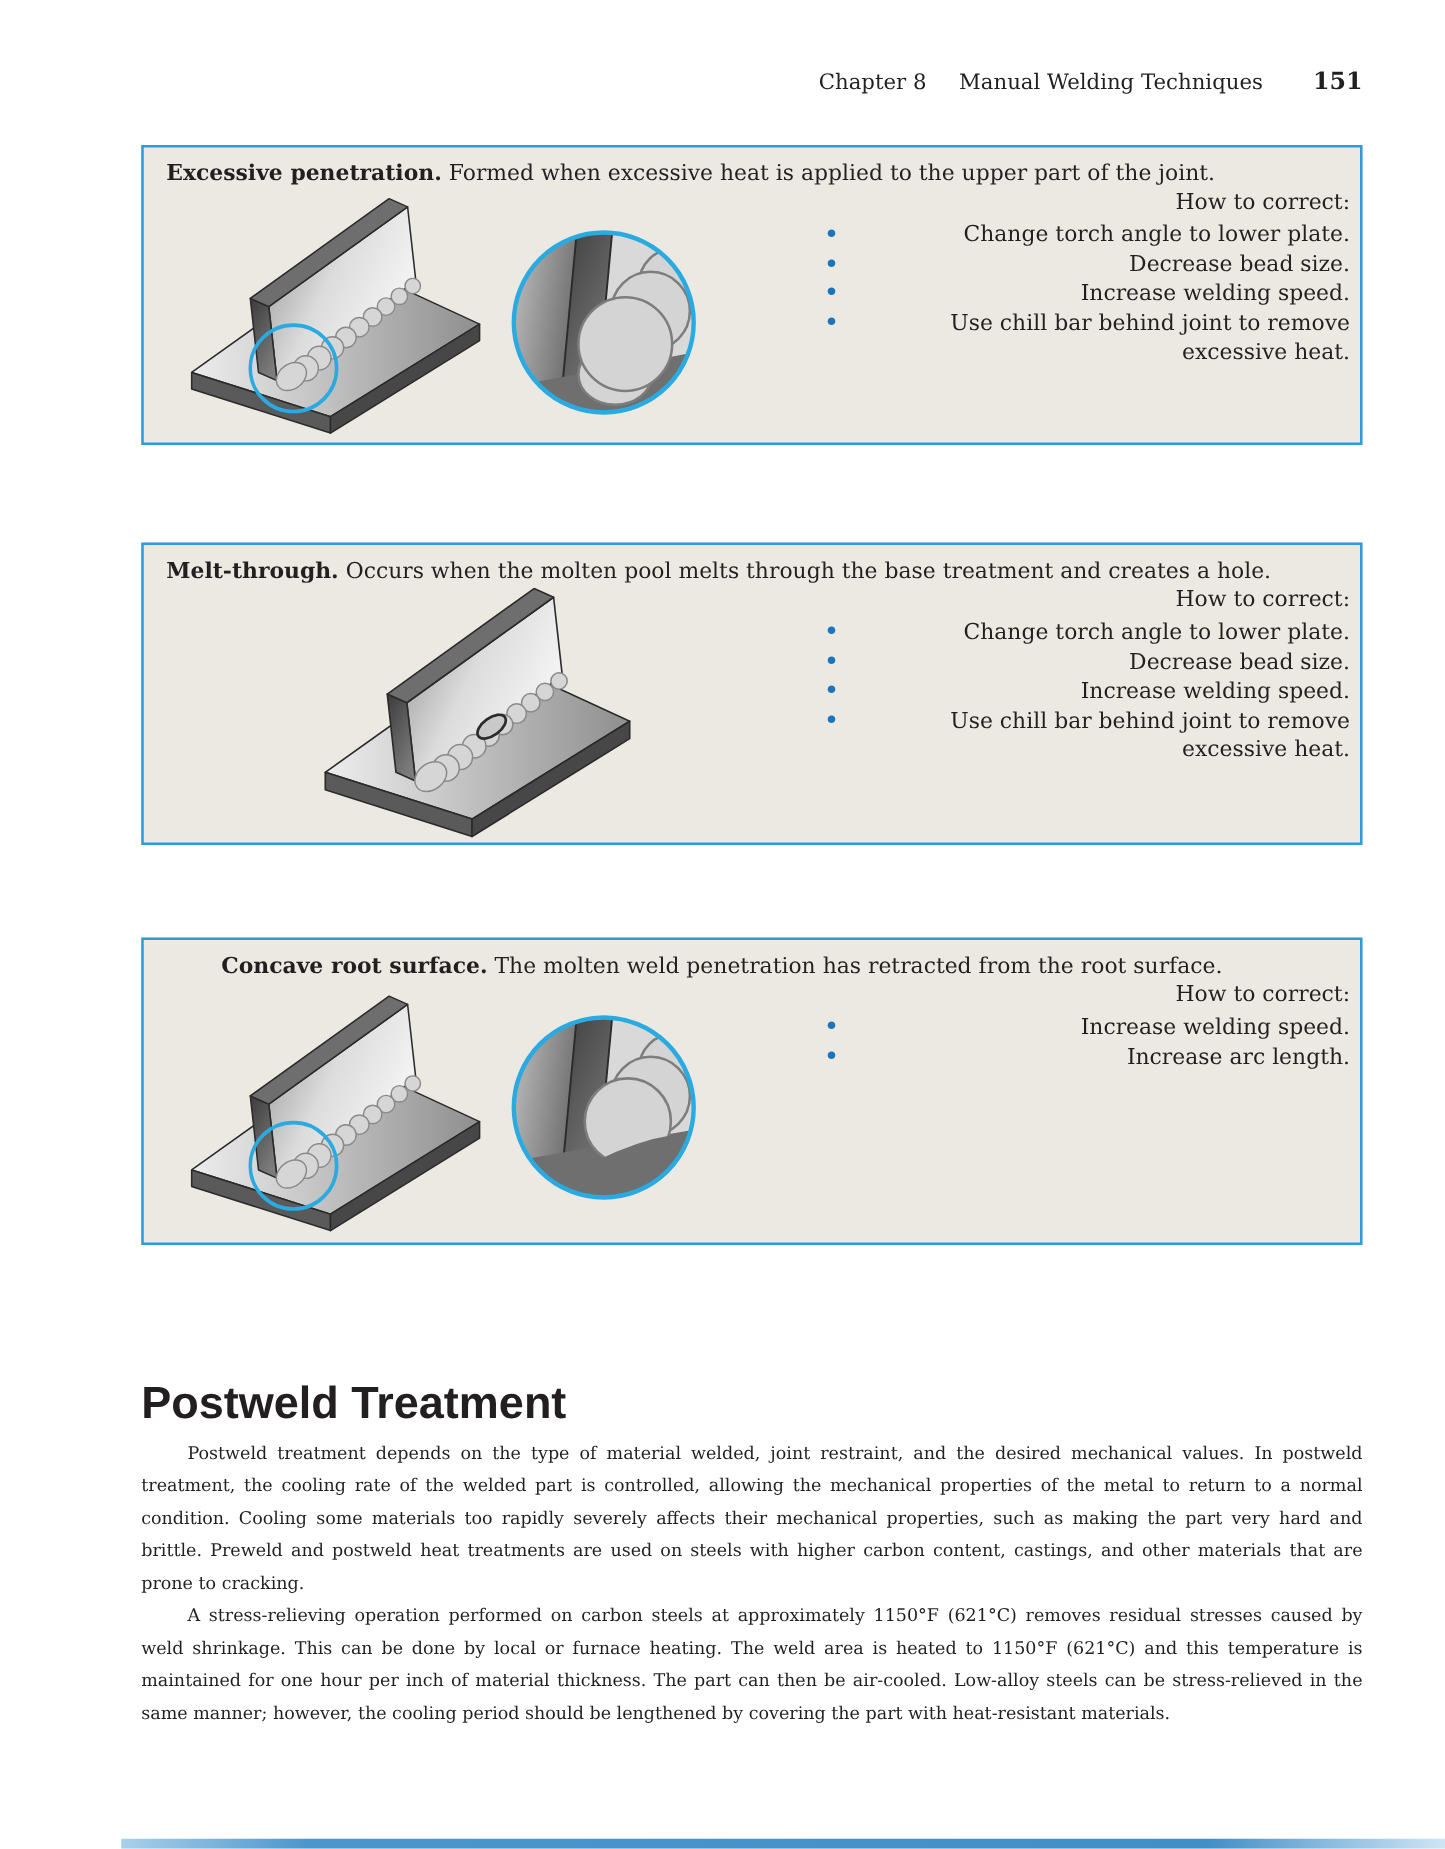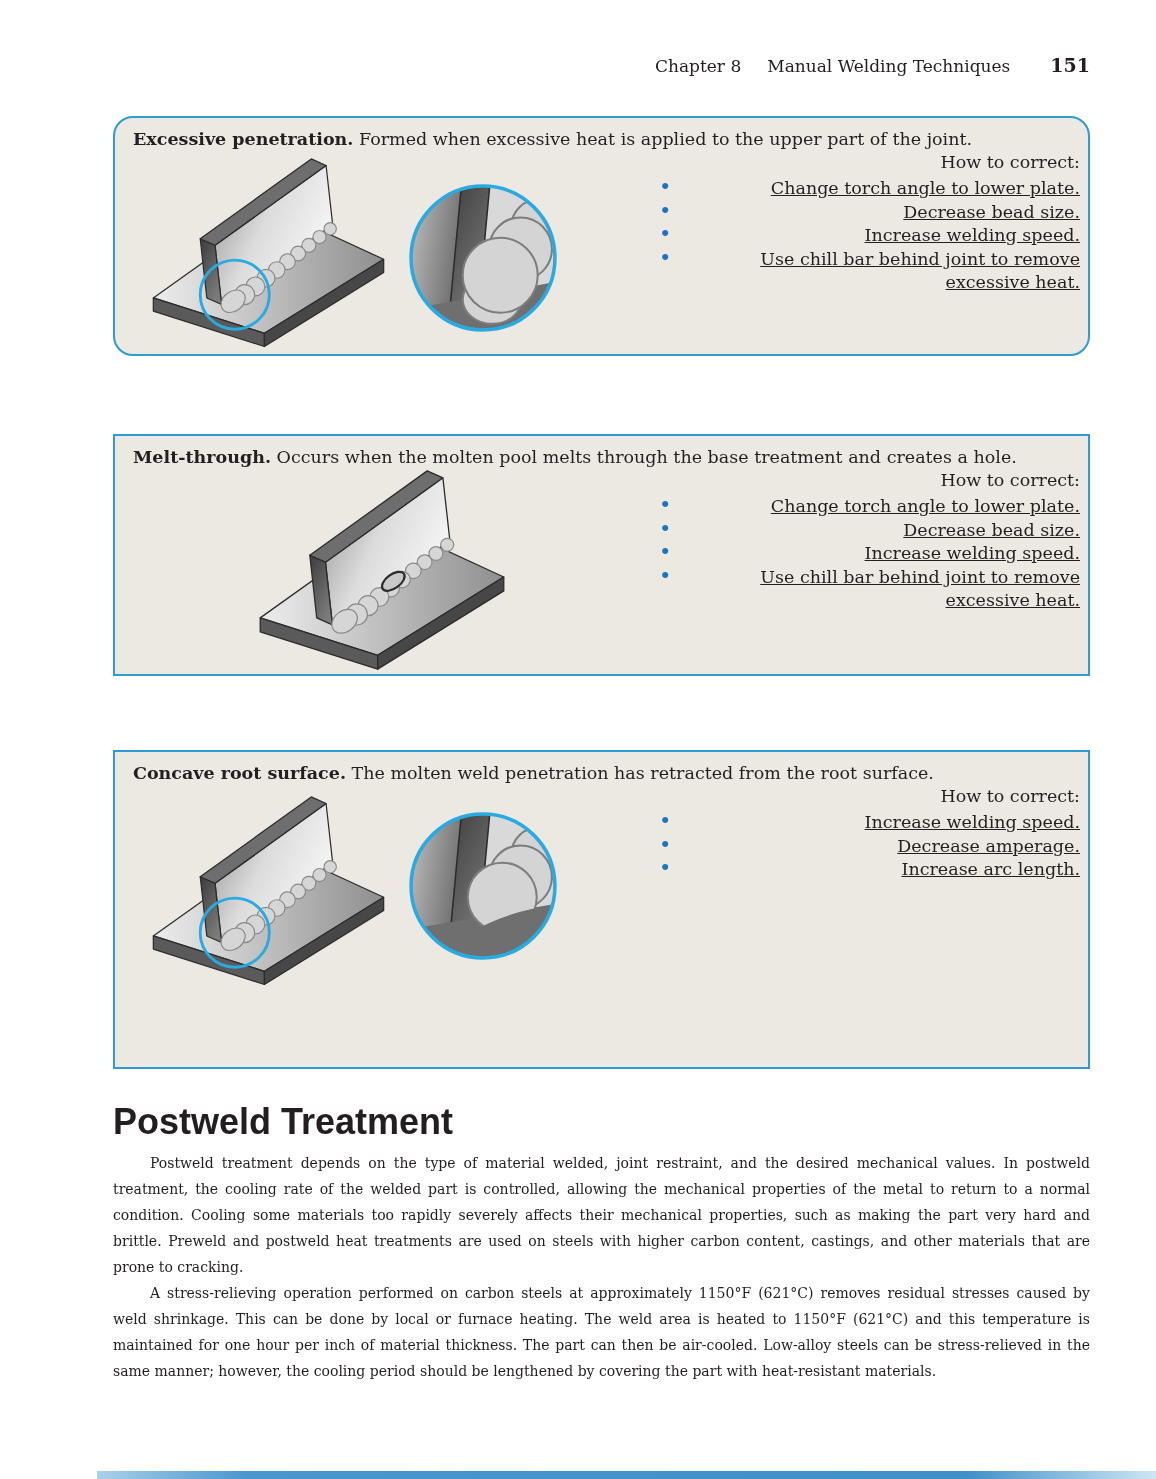--- a/index.html
+++ b/index.html
@@ -17,39 +17,39 @@
   }
   .page-header .chapter { margin-right:26px; }
   .page-header .book-title { margin-right:40px; }
   .page-header .page-num { font-weight:bold; font-size:19px; }
 
   .defect-box {
     position:absolute; left:113px; width:977px;
     background:#ece8e2;
     border:2px solid #2e9bd5;
   }
-  #box-1 { top:116px; height:240px;border-radius:20px; }
+  #box-1 { top:116px; height:240px; }
   #box-2 { top:434px; height:242px; }
-  #box-3 { top:750px; height:319px; }
+  #box-3 { top:750px; height:246px;padding-left:44px; }
 
   .box-caption {
     padding:10px 18px 0 18px;
     font-size:17.5px; line-height:23px;
   }
   .term { font-weight:bold; }
 
   .correct-col {
     position:absolute; left:540px; top:32px; width:425px;
     font-size:17.5px;
     text-align:right;
   }
   .correct-label { line-height:25px; margin-bottom:2px; }
   ul.corrections { list-style:none; }
   ul.corrections li {
-    position:relative; padding-left:39px; line-height:23.5px;text-decoration:underline;
+    position:relative; padding-left:39px; line-height:23.5px;
   }
   ul.corrections li::before {
     content:"\2022";
     position:absolute; left:4px; top:-1px;
     color:#1c75bb; font-size:21px;
   }
 
   .scene { position:absolute; }
   #box-1 .tjoint  { left:26px;  top:40px; }
   #box-2 .tjoint  { left:132px; top:34px; }
@@ -203,21 +203,20 @@
 
 <div class="defect-box" id="box-3">
   <div class="box-caption">
     <span class="term">Concave root surface.</span>
     <span>The molten weld penetration has retracted from the root surface.</span>
   </div>
   <div class="correct-col">
     <div class="correct-label">How to correct:</div>
     <ul class="corrections">
       <li>Increase welding speed.</li>
-      <li>Decrease amperage.</li>
       <li>Increase arc length.</li>
     </ul>
   </div>
   <svg class="scene tjoint" width="255" height="196" viewBox="0 0 310 238">
     <g stroke="#2b2b2b" stroke-width="1.5" stroke-linejoin="round">
       <polygon points="15,170 165,63 295,123 150,213" fill="url(#gBase)"></polygon>
       <polygon points="15,170 150,213 150,229 15,186" fill="#5a5a5a"></polygon>
       <polygon points="150,213 295,123 295,139 150,229" fill="#474747"></polygon>
       <polygon points="98,178 233,81 225,9 90,106" fill="url(#gPlate)"></polygon>
       <polygon points="98,178 80,170 72,98 90,106" fill="url(#gDark)"></polygon>

